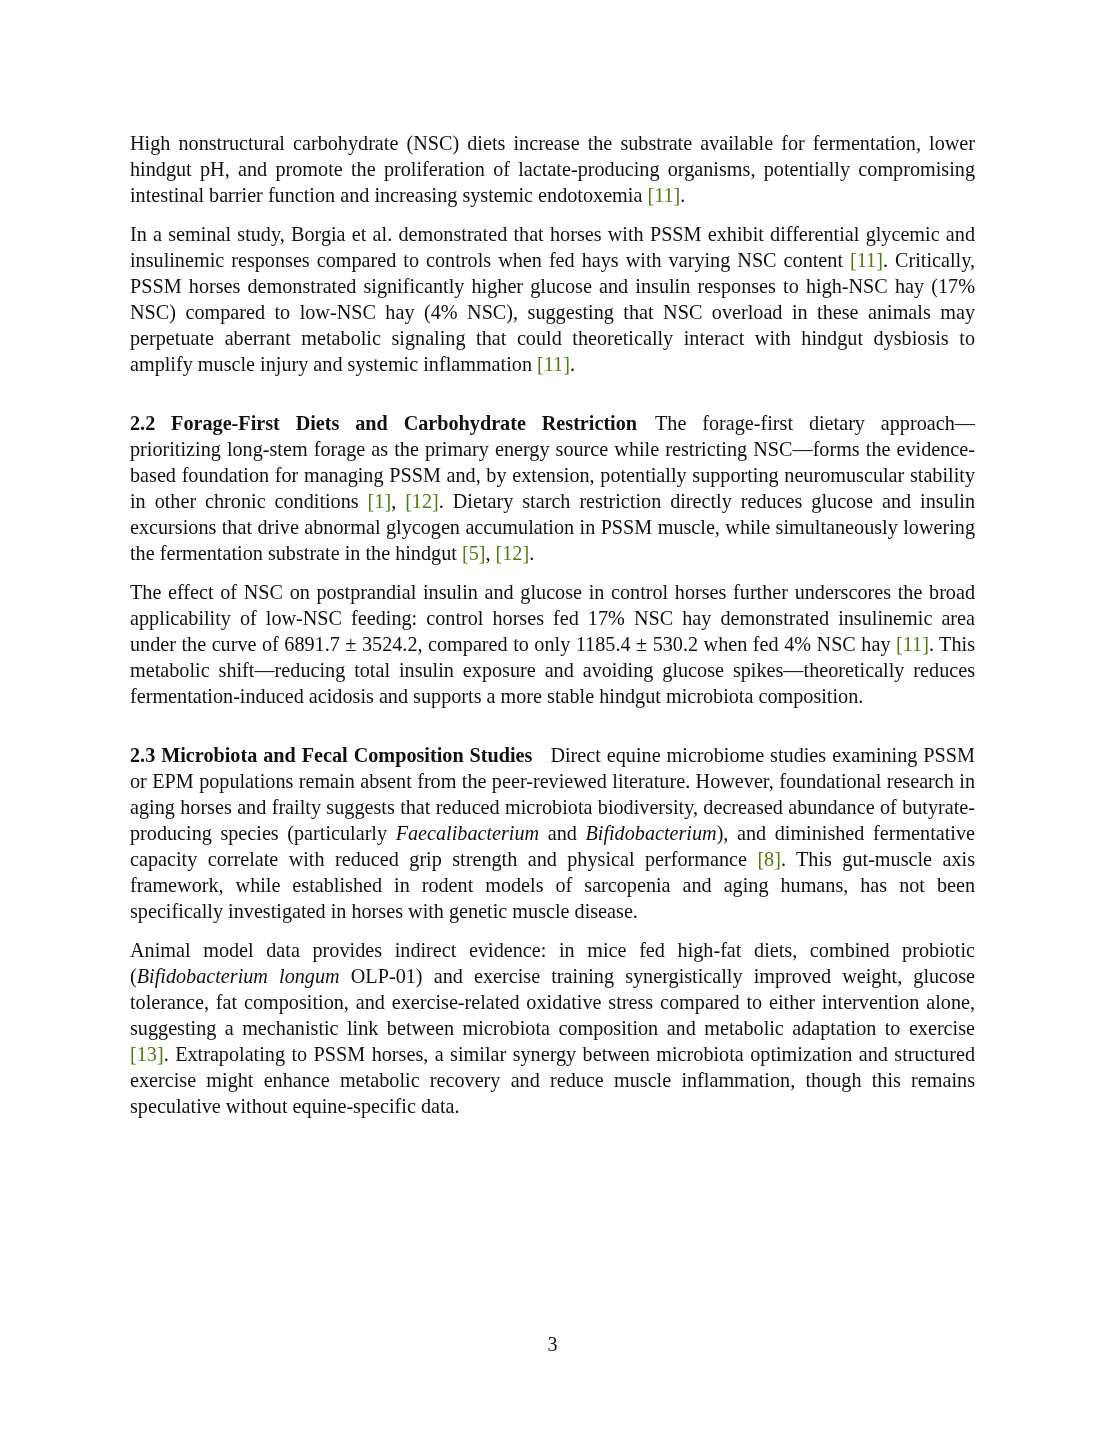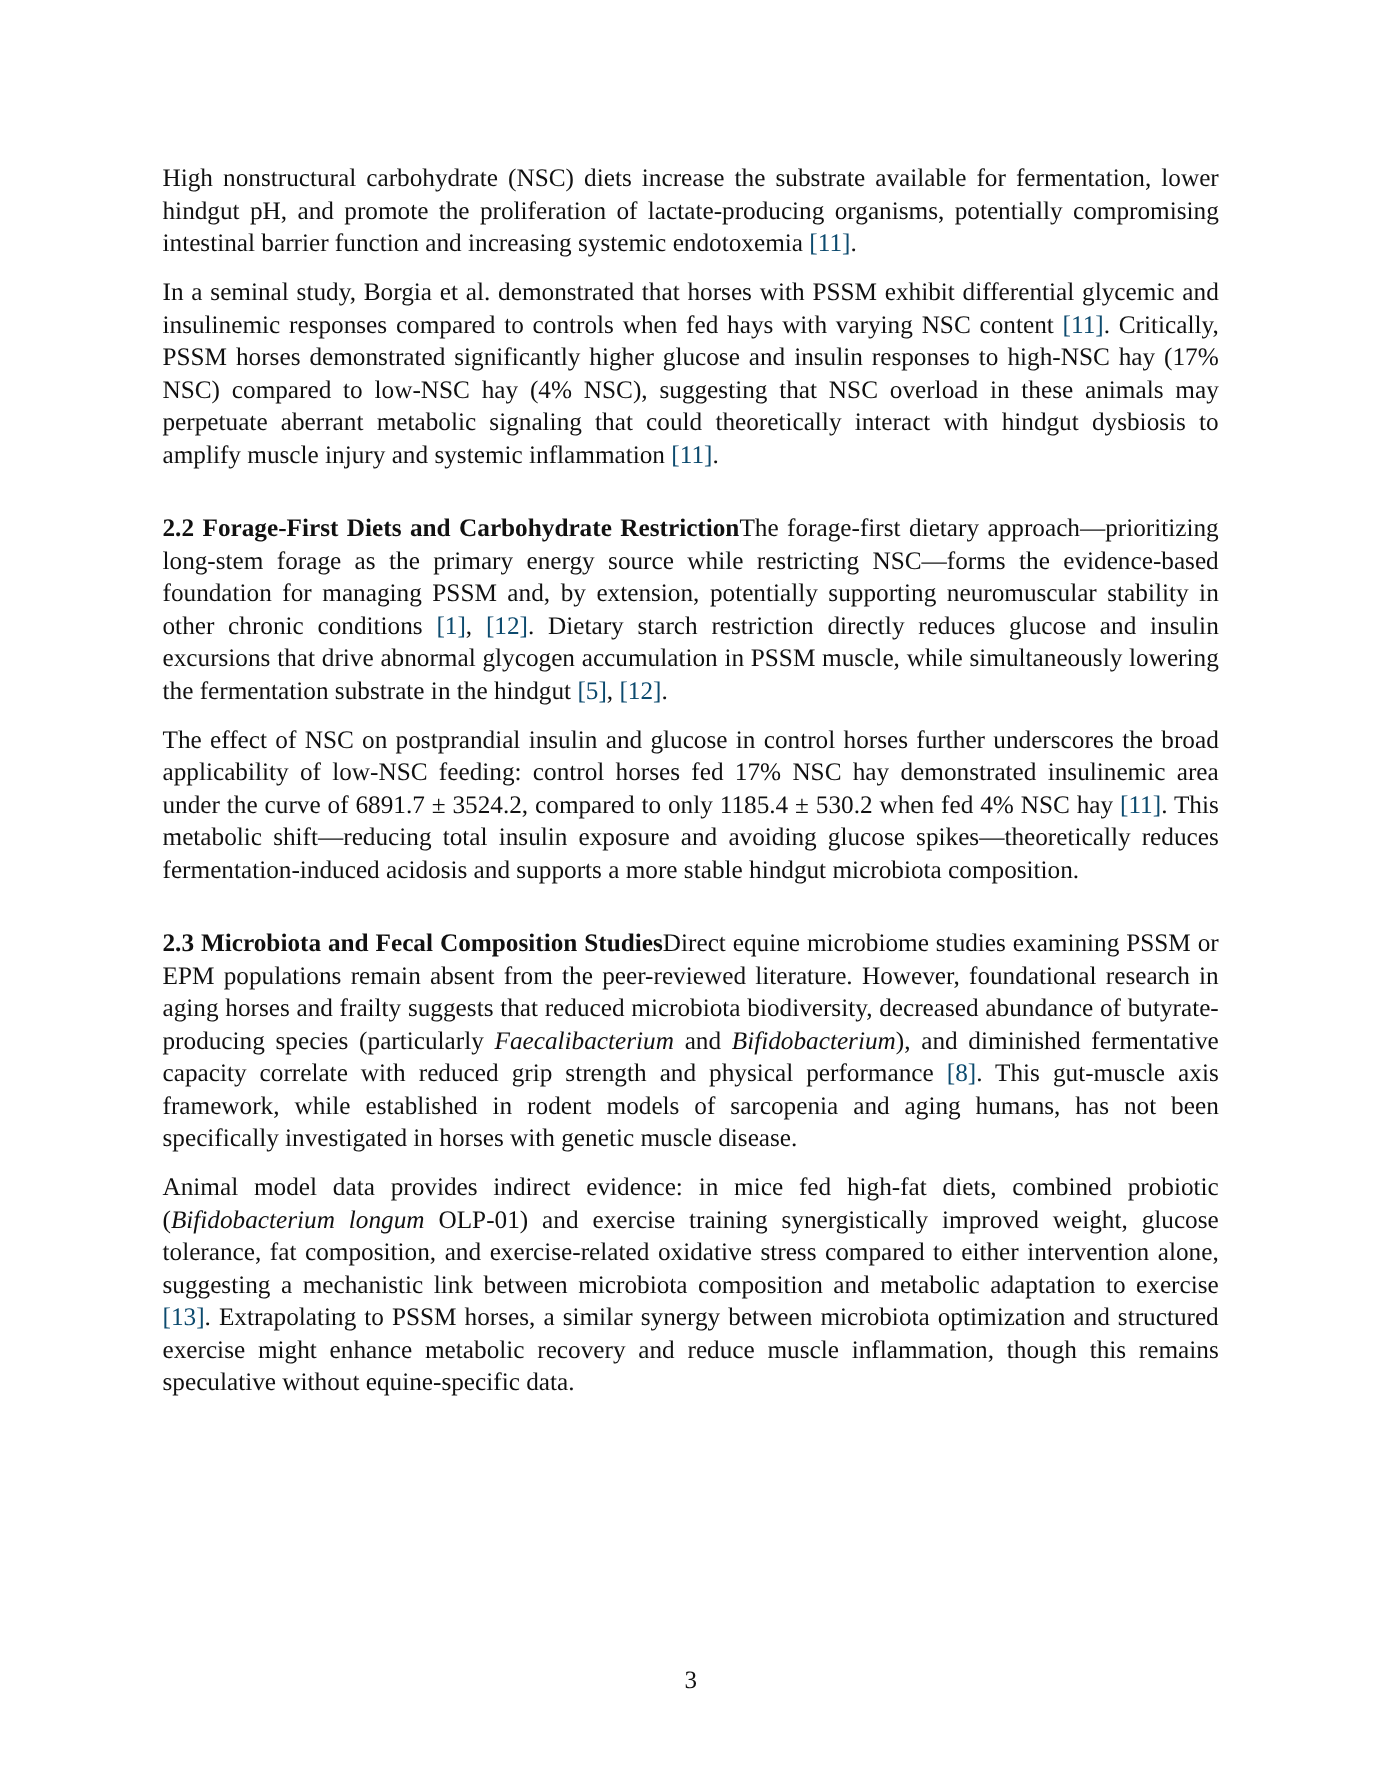--- a/index.html
+++ b/index.html
@@ -11,22 +11,22 @@
     width: 845px;
     font-family: "Liberation Serif", "DejaVu Serif", serif;
     font-size: 20.2px;
     line-height: 26px;
     color: #111111;
     text-align: justify;
     hyphens: auto;
   }
   .para { margin: 0 0 13px 0; }
   .section { margin-top: 33px; }
-  .heading { font-weight: bold; }
-  .cite { color: #0c4a6e; text-decoration: none; }
+  .heading { font-weight: bold; margin-right: 18px; }
+  .cite { color: #4d7c0f; text-decoration: none; }
   em { }
   .page-number {
     position: absolute;
     top: 1333px;
     left: 0;
     width: 1105px;
     text-align: center;
     font-family: "Liberation Serif", "DejaVu Serif", serif;
     font-size: 20px;
     color: #111111;

